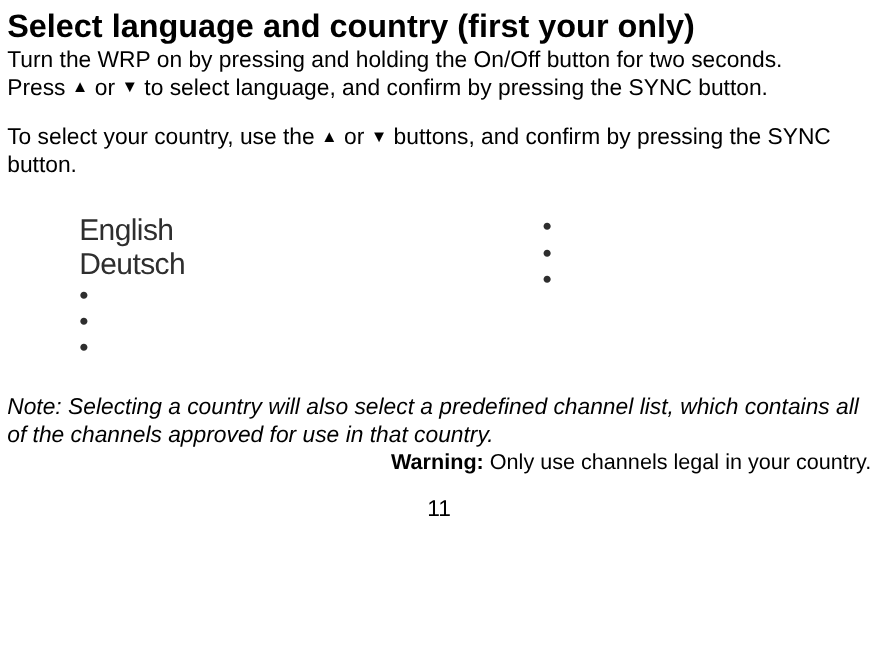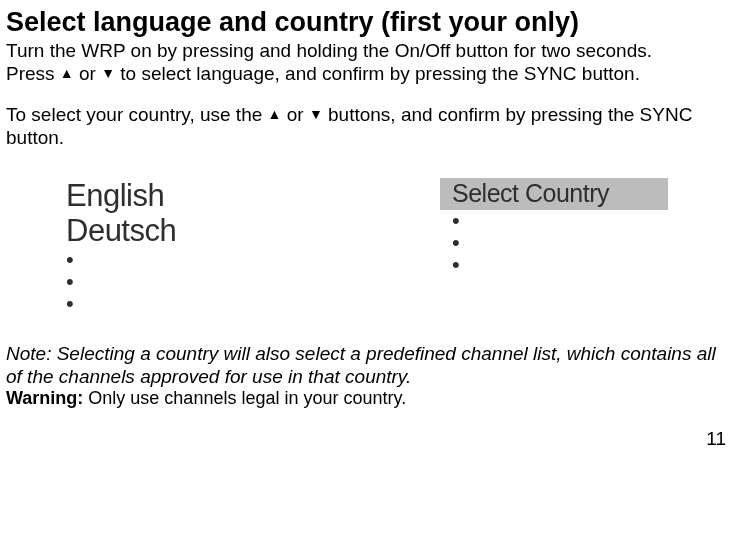--- a/index.html
+++ b/index.html
@@ -49,47 +49,48 @@
     font-size: 25px;
     color: #2e2e2e;
     padding: 0 6px 2px 12px;
     display: inline-block;
     min-width: 210px;
     font-stretch: condensed;
     letter-spacing: -0.5px;
   }
   .menu-item {
     font-family: "Trebuchet MS", "Segoe UI", sans-serif;
-    font-size: 31px;
+    font-size: 25px;
     color: #2e2e2e;
     padding-left: 12px;
     letter-spacing: -0.5px;
     line-height: 1.15;
   }
   .dot {
     font-family: Arial, sans-serif;
     font-size: 22px;
     color: #2e2e2e;
     padding-left: 12px;
     line-height: 1.0;
   }
   .note {
     font-size: 19px;
     margin: 0;
     font-style: italic;
   }
   .warning {
     font-size: 18px;
     margin: 0;
+    text-align: right;
   }
   .warning b {
     font-weight: 700;
   }
   .page-num {
-    text-align: right;
+    text-align: center;
     font-size: 19px;
     margin-top: 18px;
   }
 </style>
 </head>
 <body>
 
 <h1>Select language and country (first your only)</h1>
 
 <p class="body-text">Turn the WRP on by pressing and holding the On/Off button for two seconds.</p>
@@ -106,21 +107,20 @@
 
 <div class="columns">
   <div class="col">
     <div class="menu-item">English</div>
     <div class="menu-item">Deutsch</div>
     <div class="dot">•</div>
     <div class="dot">•</div>
     <div class="dot">•</div>
   </div>
   <div class="col">
-    <div class="menu-header">Select Country</div>
     <div class="dot">•</div>
     <div class="dot">•</div>
     <div class="dot">•</div>
   </div>
 </div>
 
 <p class="note">Note: Selecting a country will also select a predefined channel list, which contains all of the channels approved for use in that country.</p>
 <p class="warning">
   <b>Warning:</b><span> Only use channels legal in your country.</span>
 </p>

